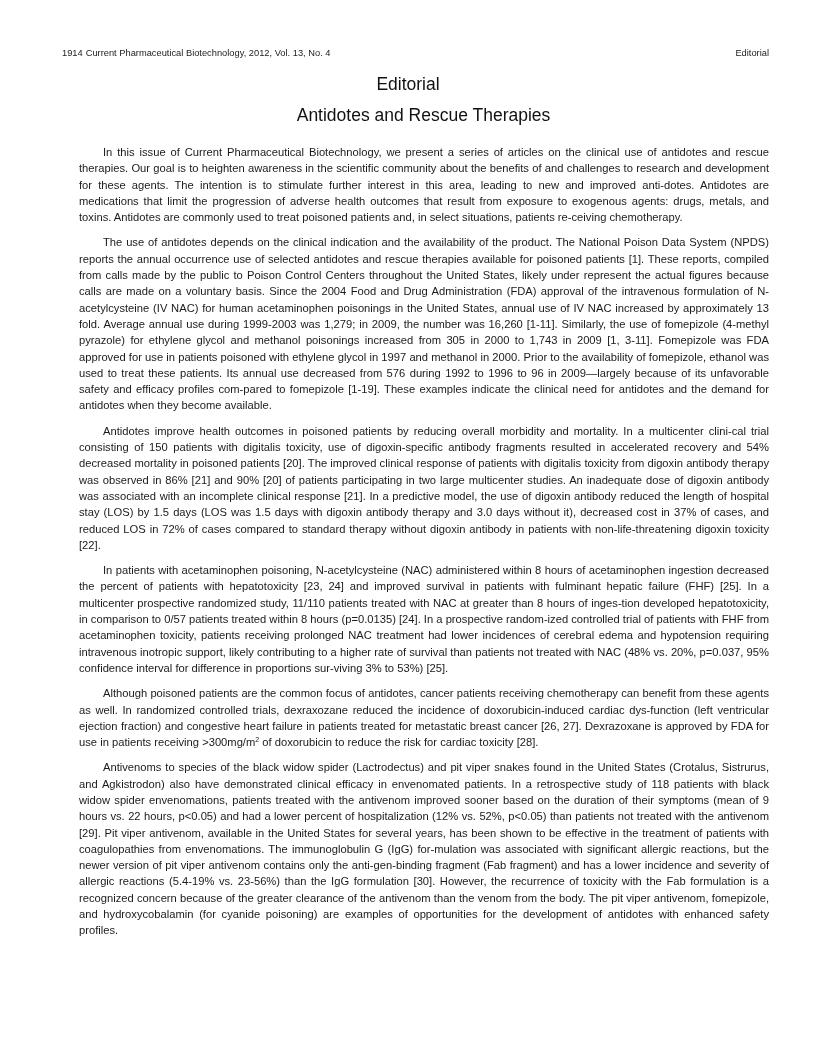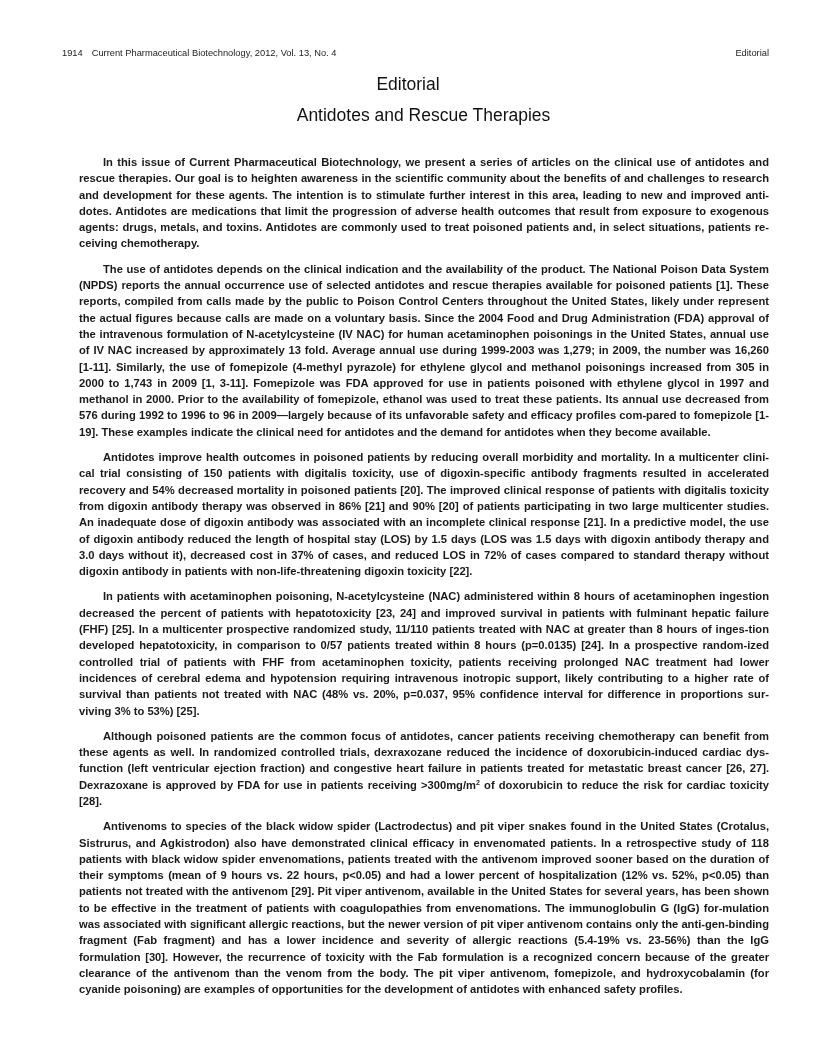--- a/index.html
+++ b/index.html
@@ -4,32 +4,31 @@
 <style>
   html, body { margin: 0; padding: 0; background: #ffffff; }
   body {
     width: 816px; height: 1056px; position: relative; overflow: hidden;
     font-family: "Liberation Sans", sans-serif; color: #1a1a1a;
   }
   .running-head {
     position: absolute; top: 48px; left: 62px; right: 47px;
     font-size: 9.3px; display: flex; justify-content: space-between; color: #222;
   }
-  .running-head .left span.page { margin-right: 9px; }
+  .running-head .left span.page { margin-right: 3px; }
   .title {
     position: absolute; left: 0; right: 0; text-align: center;
     font-size: 17.5px; font-weight: normal; margin: 0; color: #111;
   }
   .title.t1 { top: 74px; }
   .title.t2 { top: 105px; margin-left: 31px; }
   .body-text {
-    position: absolute; top: 154px; left: 79px; width: 690px;
+    position: absolute; top: 144px; left: 79px; width: 690px;
     font-size: 11.2px; line-height: 16.3px; text-align: justify;
     hyphens: manual;
-    font-weight: bold;
   }
   .body-text p { margin: 0 0 9px 0; text-indent: 24px; }
   sup { font-size: 7px; line-height: 0; vertical-align: 4px; }
 </style>
 </head>
 <body>
 
 <header class="running-head">
   <div class="left">
     <span class="page">1914</span><span>Current Pharmaceutical Biotechnology, 2012, Vol. 13, No. 4</span>

